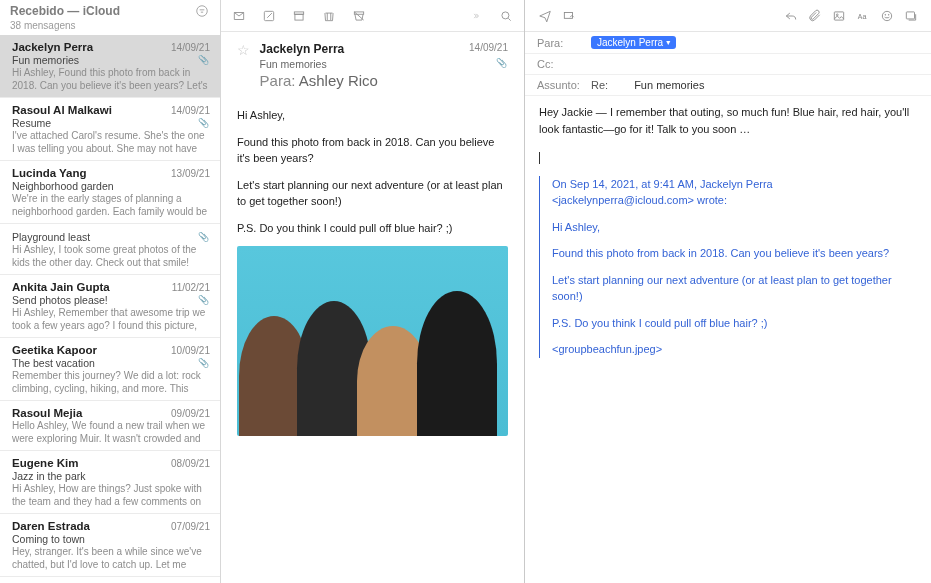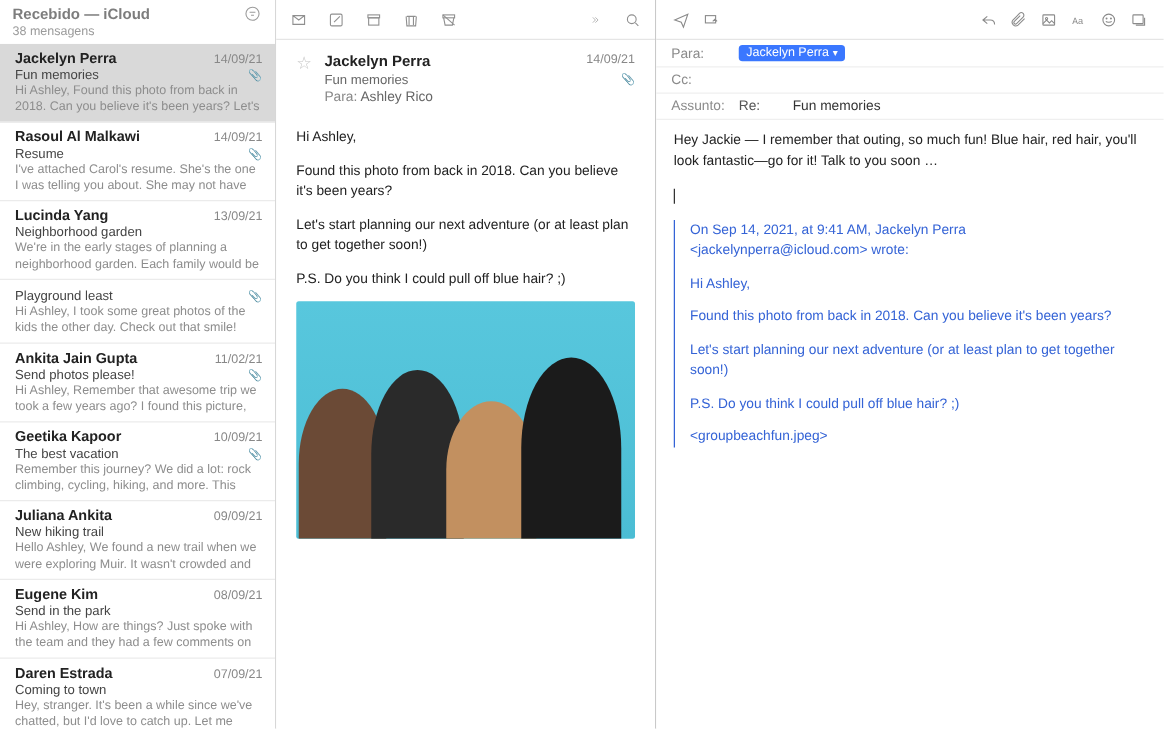--- a/index.html
+++ b/index.html
@@ -28,21 +28,21 @@
   .tb-spacer { flex: 1; }
   .tb-btn { width: 16px; display: flex; justify-content:center; cursor: pointer; }
   .viewer-body { flex: 1; overflow: hidden; padding: 10px 16px; }
   .viewer-head { display: flex; gap: 10px; }
   .star { font-size: 14px; color: #c6c6c6; }
   .vh-col { flex: 1; }
   .vh-top { display: flex; justify-content: space-between; }
   .vh-from { font-weight: 600; font-size: 12px; color: #222; }
   .vh-date { font-size: 10px; color: #888; }
   .vh-subj { font-size: 10.5px; color: #666; margin-top: 2px; display:flex; justify-content: space-between; }
-  .vh-to { font-size: 11px; color: #888; margin-top: 2px; }
+  .vh-to { font-size: 15px; color: #888; margin-top: 2px; }
   .vh-to .lbl { color: #888; }
   .vh-to .val { color: #666; }
   .viewer-text { margin-top: 18px; font-size: 11px; color: #222; line-height: 1.5; }
   .viewer-text p { margin-bottom: 10px; }
   .photo { width: 100%; height: 190px; background: linear-gradient(#58c7dd, #4bbdd4); margin-top: 6px; position: relative; overflow:hidden; border-radius:2px;}
   .person { position: absolute; bottom: 0; border-radius: 50% 50% 0 0; }
   .p1 { left: 2px; width: 70px; height: 120px; background: #6b4a36; }
   .p2 { left: 60px; width: 74px; height: 135px; background: #2a2a2a; }
   .p3 { left: 120px; width: 72px; height: 110px; background: #c29060; }
   .p4 { left: 180px; width: 80px; height: 145px; background: #1b1b1b; }
@@ -138,35 +138,32 @@
             <span class="msg-date">10/09/21</span>
           </div>
           <div class="msg-subject">
             <span>The best vacation</span>
             <span class="attach-icon">📎</span>
           </div>
           <div class="msg-preview">Remember this journey? We did a lot: rock climbing, cycling, hiking, and more. This vacation was amazing.…</div>
         </div>
         <div class="msg-row">
           <div class="msg-top">
-            <span class="msg-sender">Juliana Ankita</span>
+            <span class="msg-sender">Rasoul Mejia</span>
             <span class="msg-date">09/09/21</span>
-          </div>
-          <div class="msg-subject">
-            <span>New hiking trail</span>
           </div>
           <div class="msg-preview">Hello Ashley, We found a new trail when we were exploring Muir. It wasn't crowded and had a great view.…</div>
         </div>
         <div class="msg-row">
           <div class="msg-top">
             <span class="msg-sender">Eugene Kim</span>
             <span class="msg-date">08/09/21</span>
           </div>
           <div class="msg-subject">
-            <span>Send in the park</span>
+            <span>Jazz in the park</span>
           </div>
           <div class="msg-preview">Hi Ashley, How are things? Just spoke with the team and they had a few comments on the flyer. Are you able to…</div>
         </div>
         <div class="msg-row">
           <div class="msg-top">
             <span class="msg-sender">Daren Estrada</span>
             <span class="msg-date">07/09/21</span>
           </div>
           <div class="msg-subject">
             <span>Coming to town</span>

